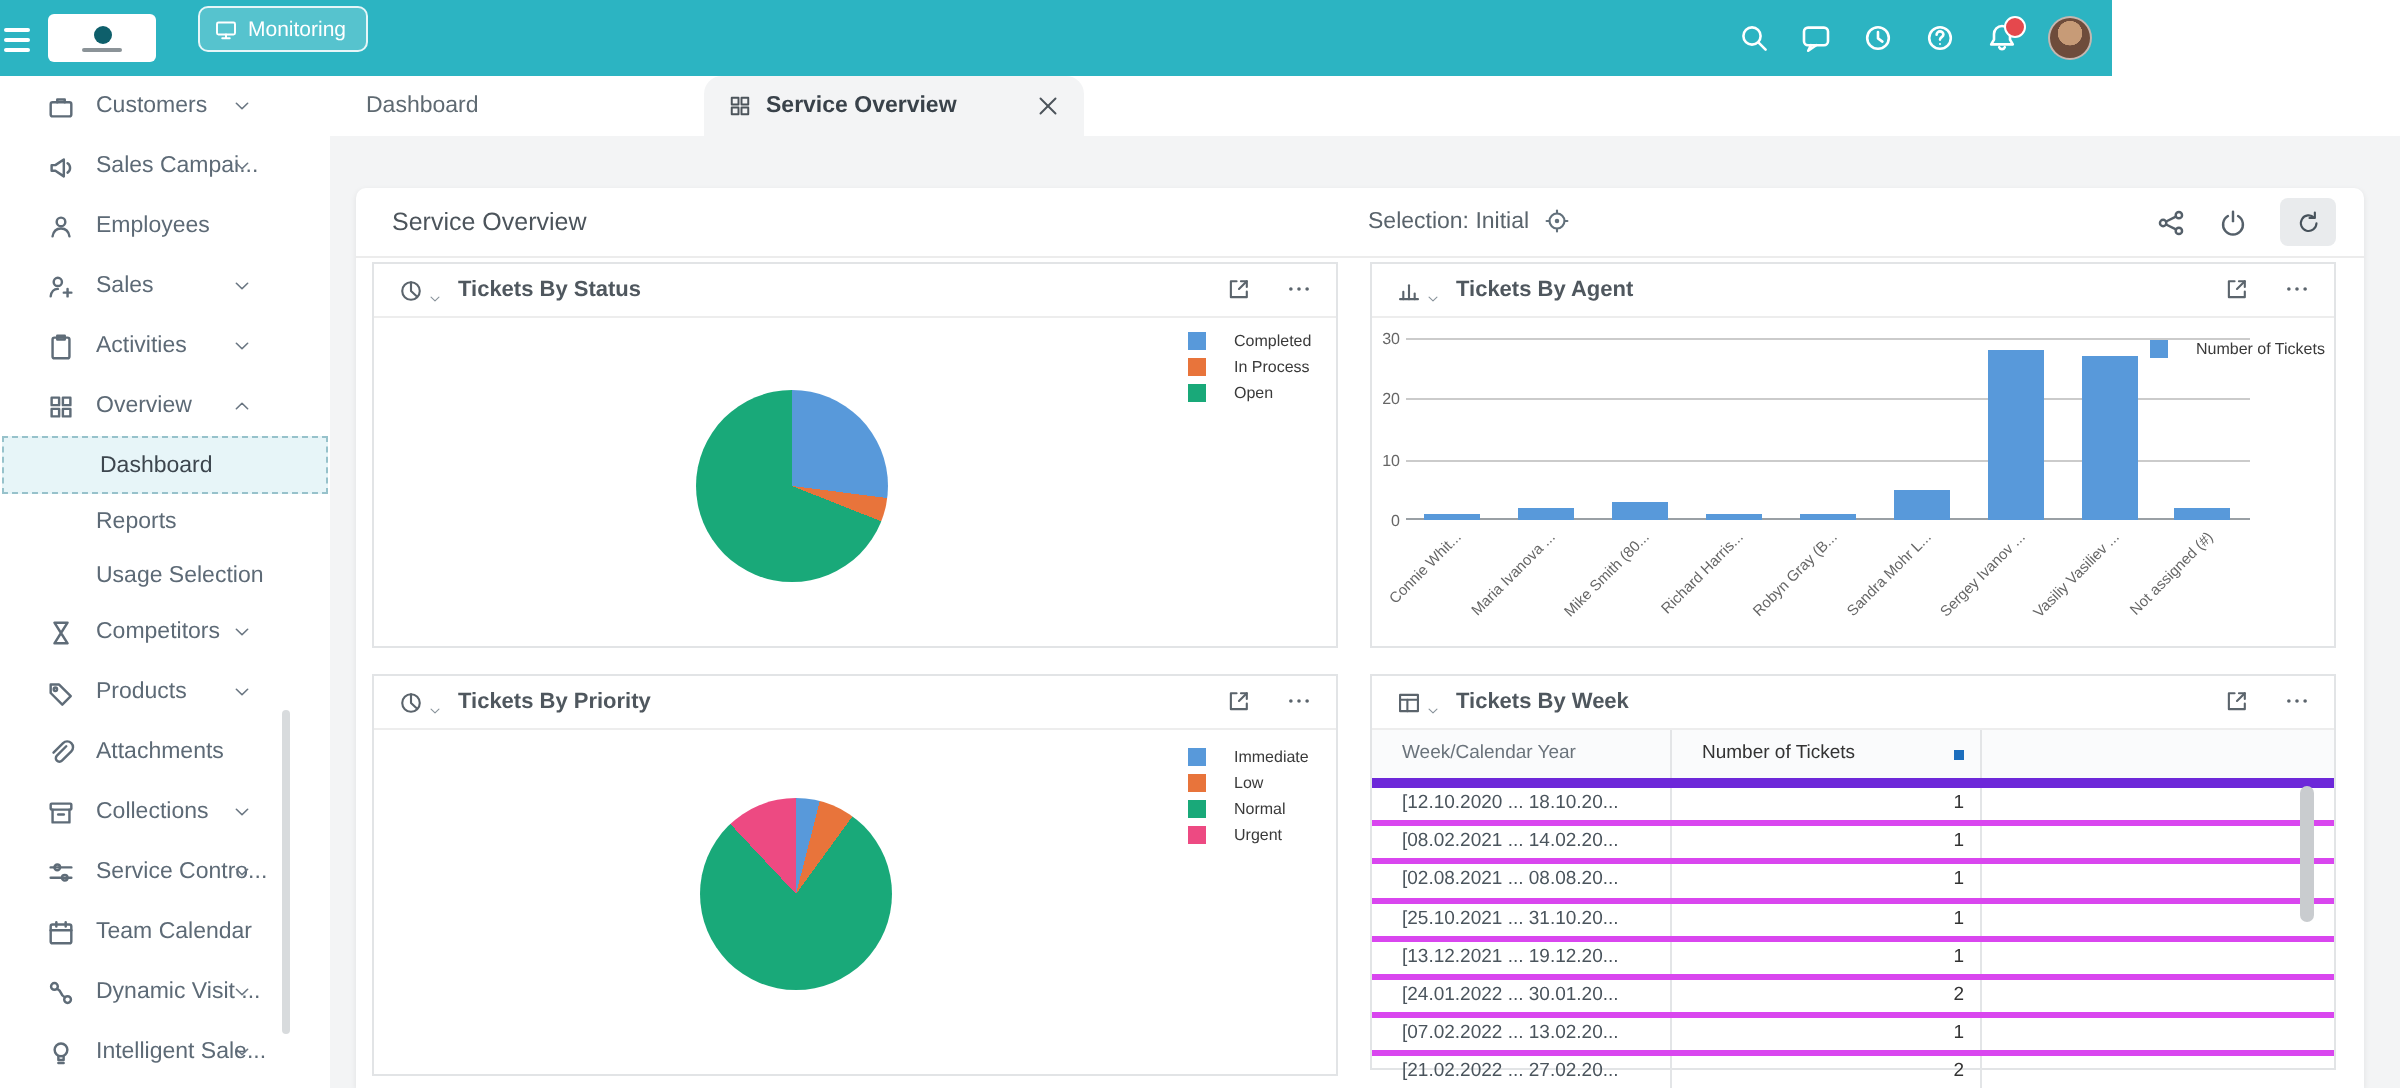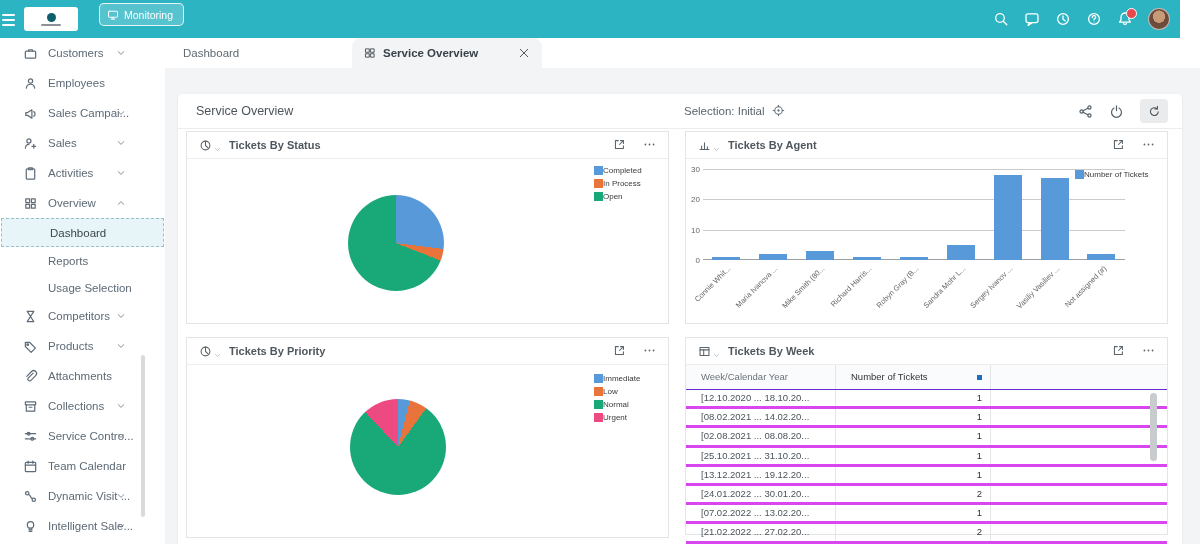--- a/index.html
+++ b/index.html
@@ -2,21 +2,21 @@
 <html><head>
 <meta charset="utf-8">
 <style>
   html,body{margin:0;padding:0}
   body{width:1200px;height:544px;position:relative;overflow:hidden;
        font-family:"Liberation Sans",sans-serif;background:#fff;-webkit-font-smoothing:antialiased}
   [data-icon]{display:inline-block}
   [data-icon] svg{width:100%;height:100%;display:block;fill:none;stroke:currentColor;stroke-width:1.3;stroke-linecap:round;stroke-linejoin:round}
 
   
-  .topbar{position:absolute;left:0;top:0;width:1180px;height:38px;background:#2cb4c2;z-index:6}
+  .topbar{position:absolute;left:0;top:0;width:1056px;height:38px;background:#2cb4c2;z-index:6}
   .hamburger{position:absolute;left:2px;top:14px;width:13px;color:#fff}
   .hamburger i{display:block;height:2px;background:#fff;margin-bottom:3px;border-radius:1px}
   .logo-box{position:absolute;left:24px;top:7px;width:54px;height:24px;background:#fff;border-radius:3px;
             display:flex;flex-direction:column;align-items:center;justify-content:center;gap:2px}
   .logo-mark{width:9px;height:9px;border-radius:50%;background:#0e5f6b}
   .logo-word{width:20px;height:2px;background:#8b9398;border-radius:1px}
   .monitor-pill{position:absolute;left:99px;top:3px;height:21px;display:flex;align-items:center;gap:5px;
                 padding:0 10px 0 7px;background:#56c3ce;border:1px solid rgba(255,255,255,.85);
                 border-radius:5px;color:#fff;font-size:10.5px}
   .monitor-pill [data-icon]{width:12px;height:12px}
@@ -72,37 +72,37 @@
   .ph-right{position:absolute;right:12px;top:6px;display:flex;gap:17px;color:#5b646c}
   .ph-right [data-icon]{width:13px;height:13px}
 
   .pie{position:absolute;width:96px;height:96px;border-radius:50%}
   #pie-status{left:161px;top:63px}
   #pie-priority{left:163px;top:61px}
   .legend{position:absolute;font-size:8px;color:#3a3a3a}
   #legend-status{left:407px;top:34px}
   #legend-agent{left:389px;top:38px}
   #legend-priority{left:407px;top:36px}
-  .legend-item{display:flex;gap:0;margin-bottom:4px;white-space:nowrap}
+  .legend-item{display:flex;gap:14px;margin-bottom:4px;white-space:nowrap}
   .legend-sq{width:9px;height:9px;flex:0 0 9px}
 
   
   .plot{position:absolute;left:17px;top:37px;width:422px;height:91px}
   .gl{position:absolute;left:0;width:100%;height:1px;background:#cbcbcb}
   .gl.base{background:#9aa0a5}
   .yt{position:absolute;left:-18px;width:15px;text-align:right;font-size:8px;color:#666}
   .bars{position:absolute;left:0;bottom:0;width:100%;height:100%;display:flex;align-items:flex-end;justify-content:space-around}
   .bar{width:28px;background:#5899da}
   .xl{position:absolute;top:95px;width:72px;text-align:right;font-size:7.5px;color:#666;
       transform:rotate(-45deg);transform-origin:100% 0;white-space:nowrap}
 
   
   .tbl{position:absolute;left:0;top:27px;right:0}
   .trow{display:flex;height:16.2px;line-height:16.2px;font-size:9.5px;border-bottom:3px solid #d946ef;color:#4a545c}
-  .trow.head{height:24px;line-height:24px;background:#fafbfc;color:#6a737b;border-bottom:1px solid #6d28d9}
+  .trow.head{height:24px;line-height:24px;background:#fafbfc;color:#6a737b;border-bottom:5px solid #6d28d9}
   .tc1{width:150px;padding-left:15px;box-sizing:border-box;border-right:1px solid #e3e5e7;overflow:hidden;white-space:nowrap}
   .tc2{width:155px;box-sizing:border-box;border-right:1px solid #e3e5e7;text-align:right;padding-right:8px;color:#333;position:relative}
   .trow.head .tc2{text-align:left;padding-left:15px}
   .sort-sq{position:absolute;right:8px;top:50%;margin-top:-2.5px;width:5px;height:5px;background:#1d6fbe}
   .tc3{flex:1}
   .tbl-scroll{position:absolute;right:10px;top:55px;width:7px;height:68px;background:#c9cccf;border-radius:4px}
 </style>
 </head>
 <body>
 
@@ -172,41 +172,41 @@
         </svg>
       </span>
     <span class="side-label">Customers</span>
     <span class="side-chev" data-icon="chev-down">
         <svg viewBox="0 0 16 16">
           <polyline points="3.5,5.8 8,10.2 12.5,5.8"></polyline>
         </svg>
       </span>
   </div>
   <div class="side-item">
+    <span class="li" data-icon="megaphone">
+        <svg viewBox="0 0 16 16">
+          <path d="M3 7v3h2l4.5 3V4L5 7H3z"></path>
+          <path d="M11.5 6a3 3 0 0 1 0 5"></path>
+        </svg>
+      </span>
+    <span class="side-label">Sales Campai...</span>
+    <span class="side-chev" data-icon="chev-down">
+        <svg viewBox="0 0 16 16">
+          <polyline points="3.5,5.8 8,10.2 12.5,5.8"></polyline>
+        </svg>
+      </span>
+  </div>
+  <div class="side-item">
     <span class="li" data-icon="person">
         <svg viewBox="0 0 16 16">
           <circle cx="8" cy="5.3" r="2.3"></circle>
           <path d="M3.5 13c.5-3 2.4-4.2 4.5-4.2s4 1.2 4.5 4.2"></path>
         </svg>
       </span>
     <span class="side-label">Employees</span>
-  </div>
-  <div class="side-item">
-    <span class="li" data-icon="megaphone">
-        <svg viewBox="0 0 16 16">
-          <path d="M3 7v3h2l4.5 3V4L5 7H3z"></path>
-          <path d="M11.5 6a3 3 0 0 1 0 5"></path>
-        </svg>
-      </span>
-    <span class="side-label">Sales Campai...</span>
-    <span class="side-chev" data-icon="chev-down">
-        <svg viewBox="0 0 16 16">
-          <polyline points="3.5,5.8 8,10.2 12.5,5.8"></polyline>
-        </svg>
-      </span>
   </div>
   <div class="side-item">
     <span class="li" data-icon="sales">
         <svg viewBox="0 0 16 16">
           <circle cx="6.3" cy="5.3" r="2.2"></circle>
           <path d="M2.5 13c.4-2.8 2-4 3.8-4"></path>
           <line x1="11.5" y1="9" x2="11.5" y2="13"></line>
           <line x1="9.5" y1="11" x2="13.5" y2="11"></line>
         </svg>
       </span>

